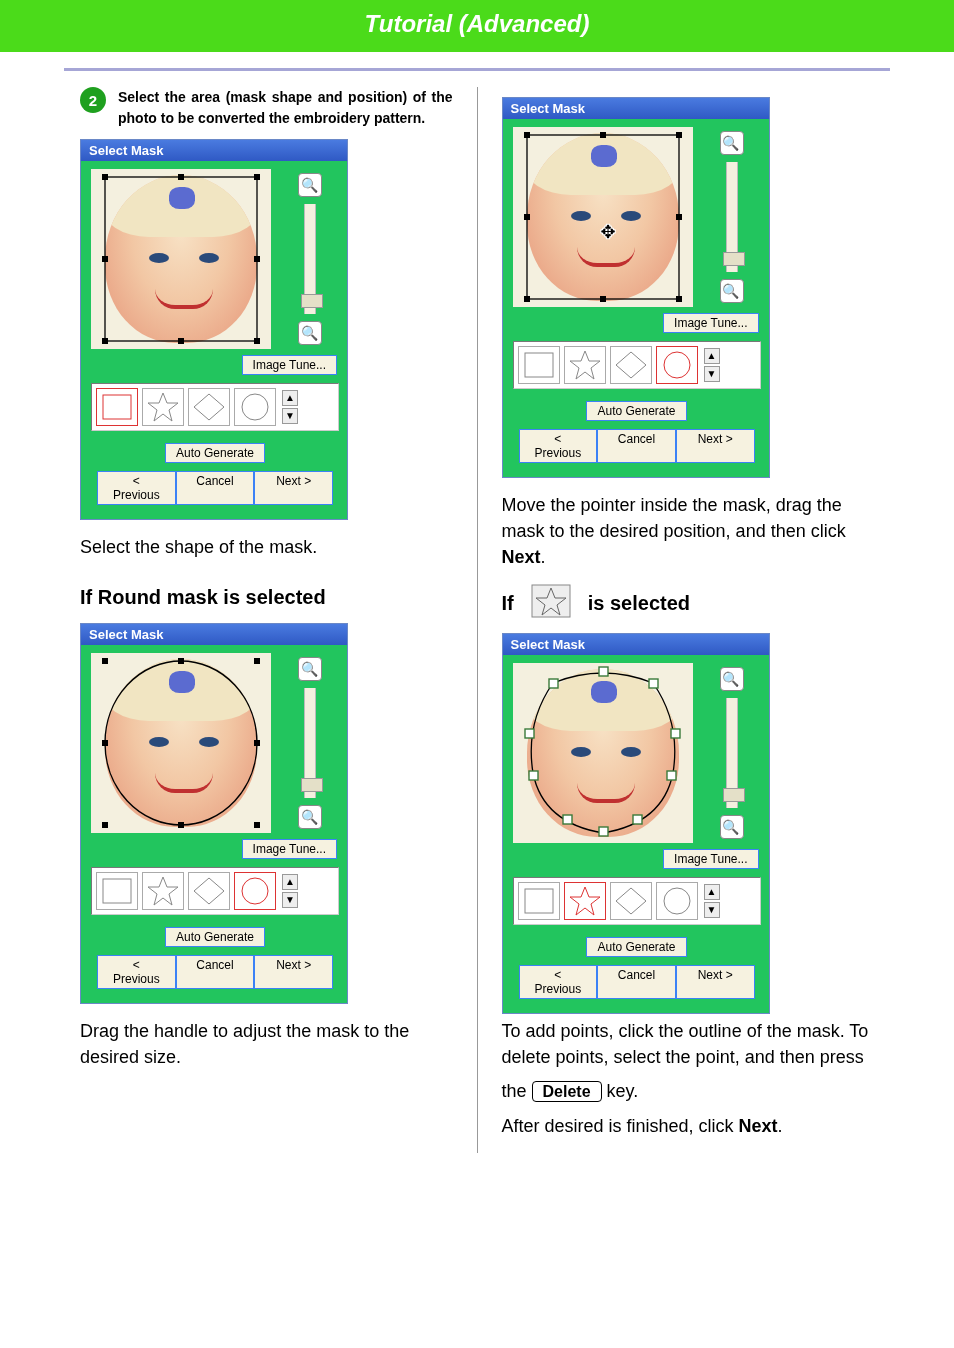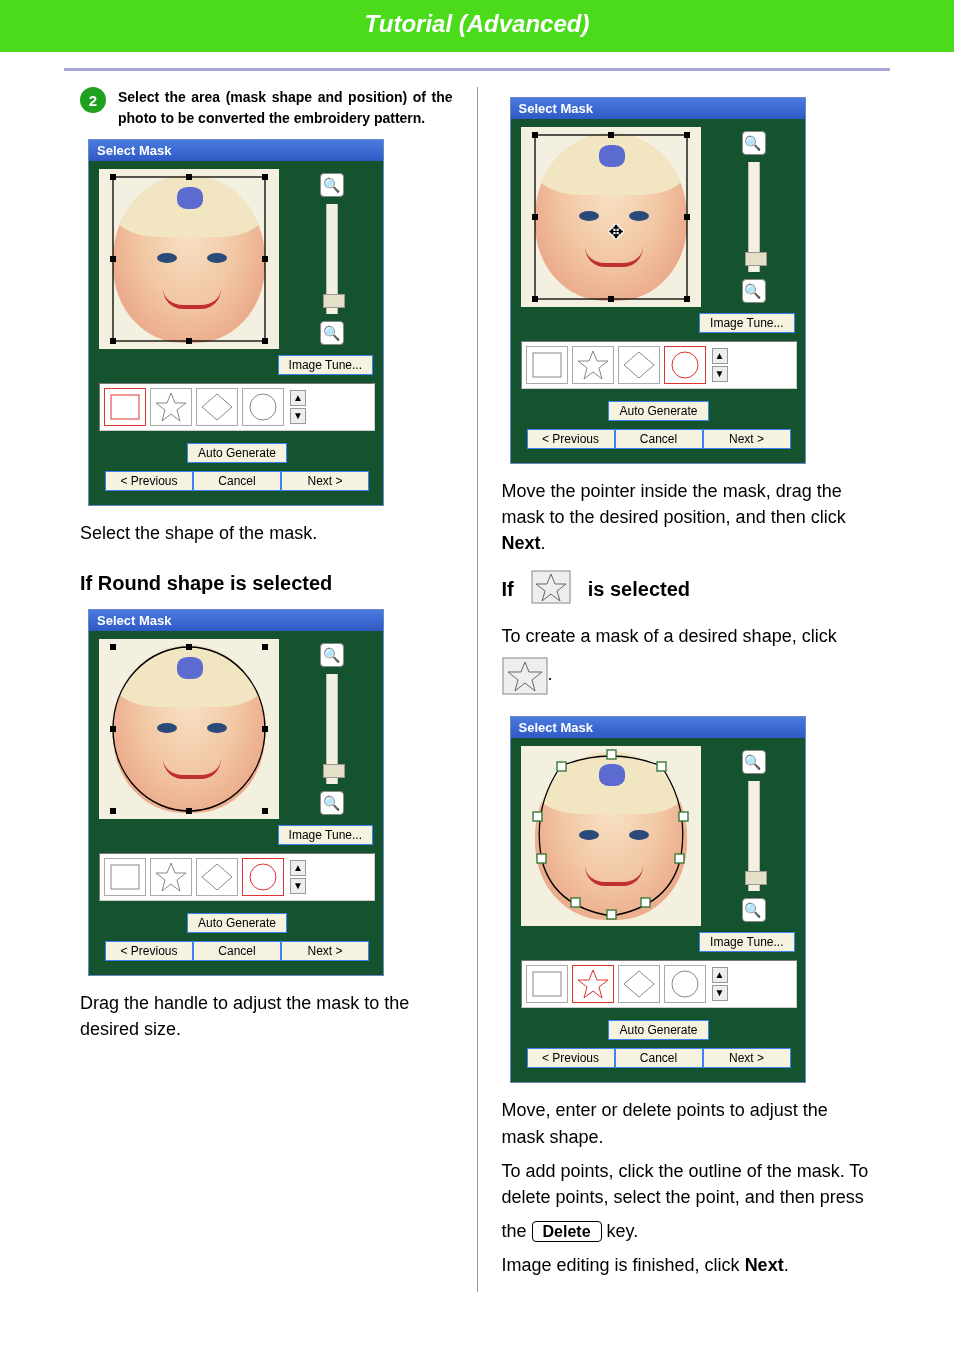--- a/index.html
+++ b/index.html
@@ -82,24 +82,24 @@
   .bold { font-weight: bold; }
   .key {
     border: 1.5px solid #000;
     border-radius: 4px;
     padding: 1px 10px;
     font-weight: bold;
     font-size: 16px;
   }
   
   .dialog {
-    width: 296px;
+    width: 268px;
     border: 1px solid #6a88c7;
-    background: #14532d;
-    margin: 10px 0 10px 8px;
+    background: #22c55e;
+    margin: 10px 0 10px 0;
     font-size: 12px;
   }
   .dlg-title {
     background: linear-gradient(#4a7be0,#2f59c4);
     color: #fff;
     font-weight: bold;
     padding: 3px 8px;
     font-size: 13px;
   }
   .dlg-body {
@@ -258,21 +258,21 @@
         <div class="dlg-buttons">
           <span class="btn">&lt; Previous</span>
           <span class="btn">Cancel</span>
           <span class="btn">Next &gt;</span>
         </div>
       </div>
     </div>
 
     <div class="body-text">Select the shape of the mask.</div>
 
-    <div class="sub-head">If Round shape is selected</div>
+    <div class="sub-head">If Round mask is selected</div>
 
     <div class="dialog">
       <div class="dlg-title">Select Mask</div>
       <div class="dlg-body">
         <div class="dlg-upper">
           <div class="preview">
             <div class="face">
                 <div class="hat"></div>
                 <div class="bow"></div>
                 <div class="eye l"></div>
@@ -420,30 +420,20 @@
       <span>If</span>
       <span class="star-icon">
         <svg width="40" height="34">
             <rect x="1" y="1" width="38" height="32" fill="#eee" stroke="#888"></rect>
             <polygon points="20,4 24,14 35,14 26,21 29,31 20,24 11,31 14,21 5,14 16,14" fill="none" stroke="#666"></polygon>
           </svg>
       </span>
       <span> is selected</span>
     </div>
 
-    <div class="body-text">
-      <span>To create a mask of a desired shape, click </span>
-      <br>
-      <span class="star-icon" style="margin-top:8px;display:inline-block;">
-        <svg width="46" height="38">
-            <rect x="1" y="1" width="44" height="36" fill="#eee" stroke="#888"></rect>
-            <polygon points="23,5 27,15 40,15 30,23 33,34 23,26 13,34 16,23 6,15 19,15" fill="none" stroke="#666"></polygon>
-          </svg>
-      </span><span>.</span>
-    </div>
 
     
     <div class="dialog">
       <div class="dlg-title">Select Mask</div>
       <div class="dlg-body">
         <div class="dlg-upper">
           <div class="preview">
             <div class="face">
                 <div class="hat"></div>
                 <div class="bow"></div>
@@ -500,23 +490,22 @@
         </div>
         <div class="auto-row"><span class="btn">Auto Generate</span></div>
         <div class="dlg-buttons">
           <span class="btn">&lt; Previous</span>
           <span class="btn">Cancel</span>
           <span class="btn">Next &gt;</span>
         </div>
       </div>
     </div>
 
-    <div class="body-text">Move, enter or delete points to adjust the mask shape.</div>
     <div class="body-text" style="margin-top:-6px">To add points, click the outline of the mask. To delete points, select the point, and then press</div>
     <div class="body-text" style="margin-top:-6px">
       <span>the </span><span class="key">Delete</span><span> key.</span>
     </div>
     <div class="body-text" style="margin-top:-6px">
-      <span>Image editing is finished, click </span><span class="bold">Next</span><span>.</span>
+      <span>After desired is finished, click </span><span class="bold">Next</span><span>.</span>
     </div>
 
   </div>
 </div>
 
 </body></html>

